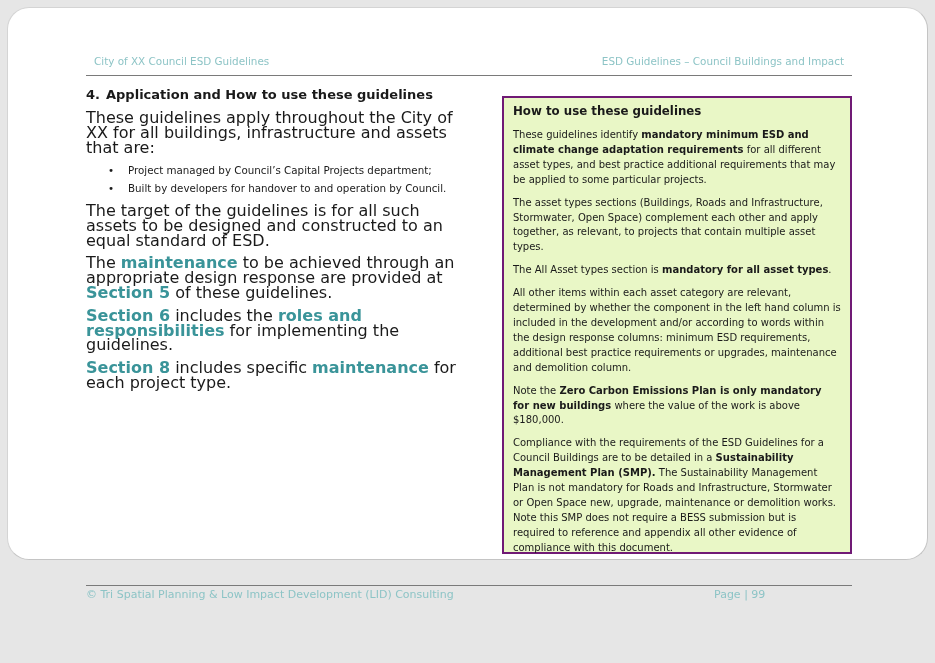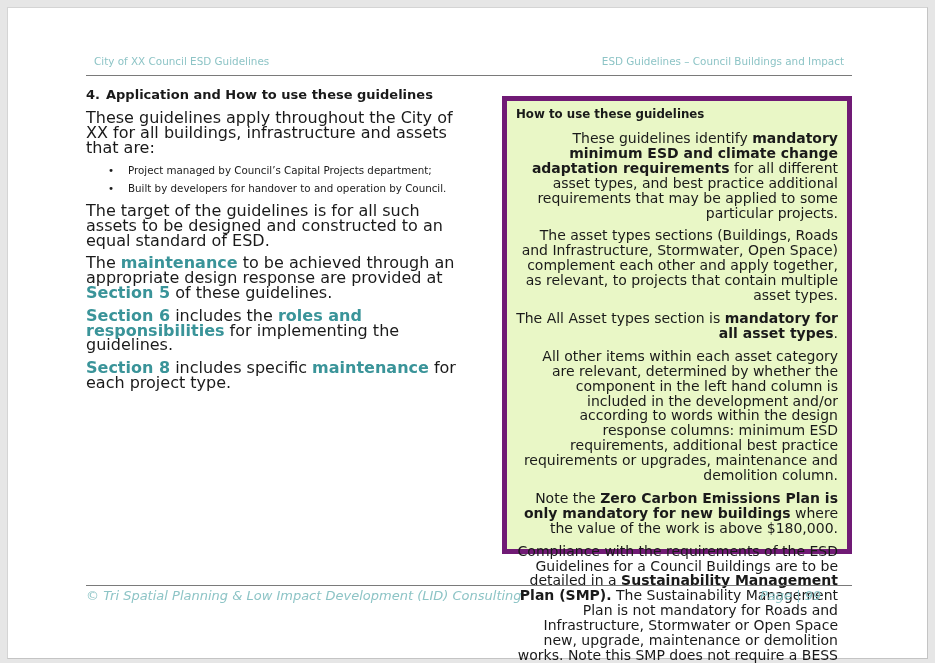--- a/index.html
+++ b/index.html
@@ -4,55 +4,56 @@
 <style>
   html, body { margin: 0; padding: 0; }
   body {
     width: 935px; height: 663px; overflow: hidden;
     background: #e6e6e6;
     font-family: "DejaVu Sans", "Liberation Sans", sans-serif;
     position: relative;
   }
   .page {
     position: absolute; left: 7px; top: 7px;
-    width: 921px; height: 652px;
+    width: 921px; height: 553px;
     background: #ffffff;
     border-right: 1px solid #c4c4c4;
     border-bottom: 1px solid #c4c4c4;
     border-left: 1px solid #d4d4d4;
     border-top: 1px solid #d4d4d4;
     box-sizing: border-box;
+    border-radius: 22px;
   }
   .hdr {
     position: absolute; top: 47px; font-size: 10.4px; color: #8dc4c6;
     letter-spacing: 0px; white-space: nowrap;
   }
   .hdr.left { left: 86px; }
   .hdr.right { right: 83px; }
   .rule { position: absolute; left: 86px; width: 766px; height: 1px; background: #7a7a7a; }
   .col-left { position: absolute; left: 86px; top: 87px; width: 380px; color: #1a1a1a; }
   .h1 { font-size: 13px; font-weight: bold; margin: 0 0 9px 0; white-space: nowrap; }
   .h1 .num { display: inline-block; width: 20px; }
   p { margin: 0; font-size: 16px; line-height: 14.8px; }
   .col-left p { margin-bottom: 8px; }
   ul { margin: 0 0 8px 0; padding: 0; list-style: none; }
   ul li { position: relative; padding-left: 42px; font-size: 10.3px; line-height: 14.8px; margin-bottom: 3px; }
   ul li .bullet { position: absolute; left: 22px; top: 0; }
   .teal { color: #3a9499; font-weight: bold; }
   .box {
     position: absolute; left: 502px; top: 96px; width: 350px; height: 458px;
     box-sizing: border-box; background: #e9f7c6;
-    border: 5px solid #701a75; padding: 6px 9px 0 9px; color: #1a1a1a;
+    border: 2px solid #701a75; padding: 6px 9px 0 9px; color: #1a1a1a;
   }
   .box .btitle { font-size: 11.8px; font-weight: bold; margin: 0 0 10px 0; }
-  .box p { font-size: 14px; line-height: 14.9px; margin-bottom: 8px; text-align: right; }
+  .box p { font-size: 10px; line-height: 14.9px; margin-bottom: 8px; }
   .box b { font-weight: bold; }
-  .ftr { position: absolute; top: 588px; font-size: 13px; color: #8dc4c6; white-space: nowrap; font-style: italic; }
+  .ftr { position: absolute; top: 588px; font-size: 11px; color: #8dc4c6; white-space: nowrap; }
   .ftr.left { left: 86px; }
-  .ftr.right { left: 760px; }
+  .ftr.right { left: 714px; }
 </style>
 </head>
 <body>
 
 <div class="page">
   <div class="hdr left">City of XX Council ESD Guidelines</div>
   <div class="hdr right">ESD Guidelines – Council Buildings and Impact</div>
 </div>
 
 <div class="rule" style="top:75px;"></div>

